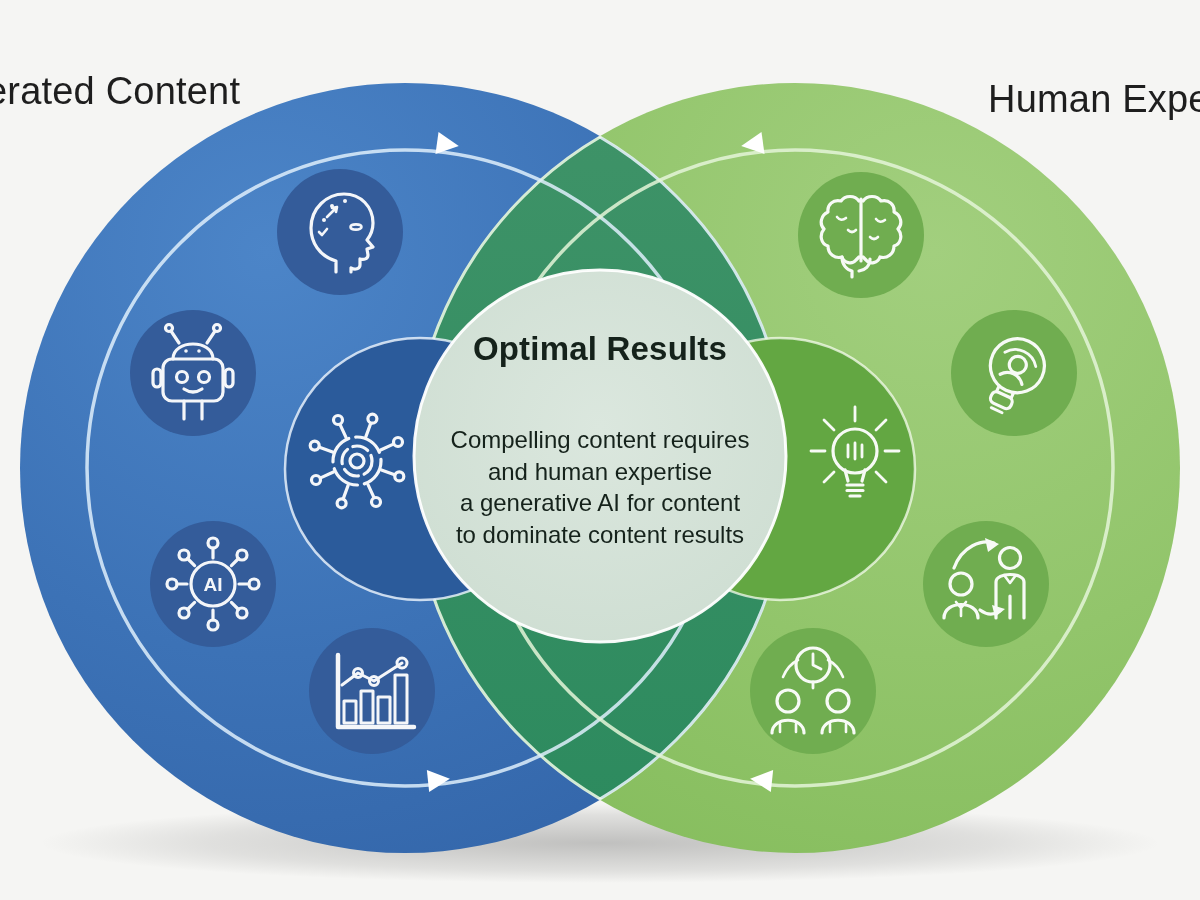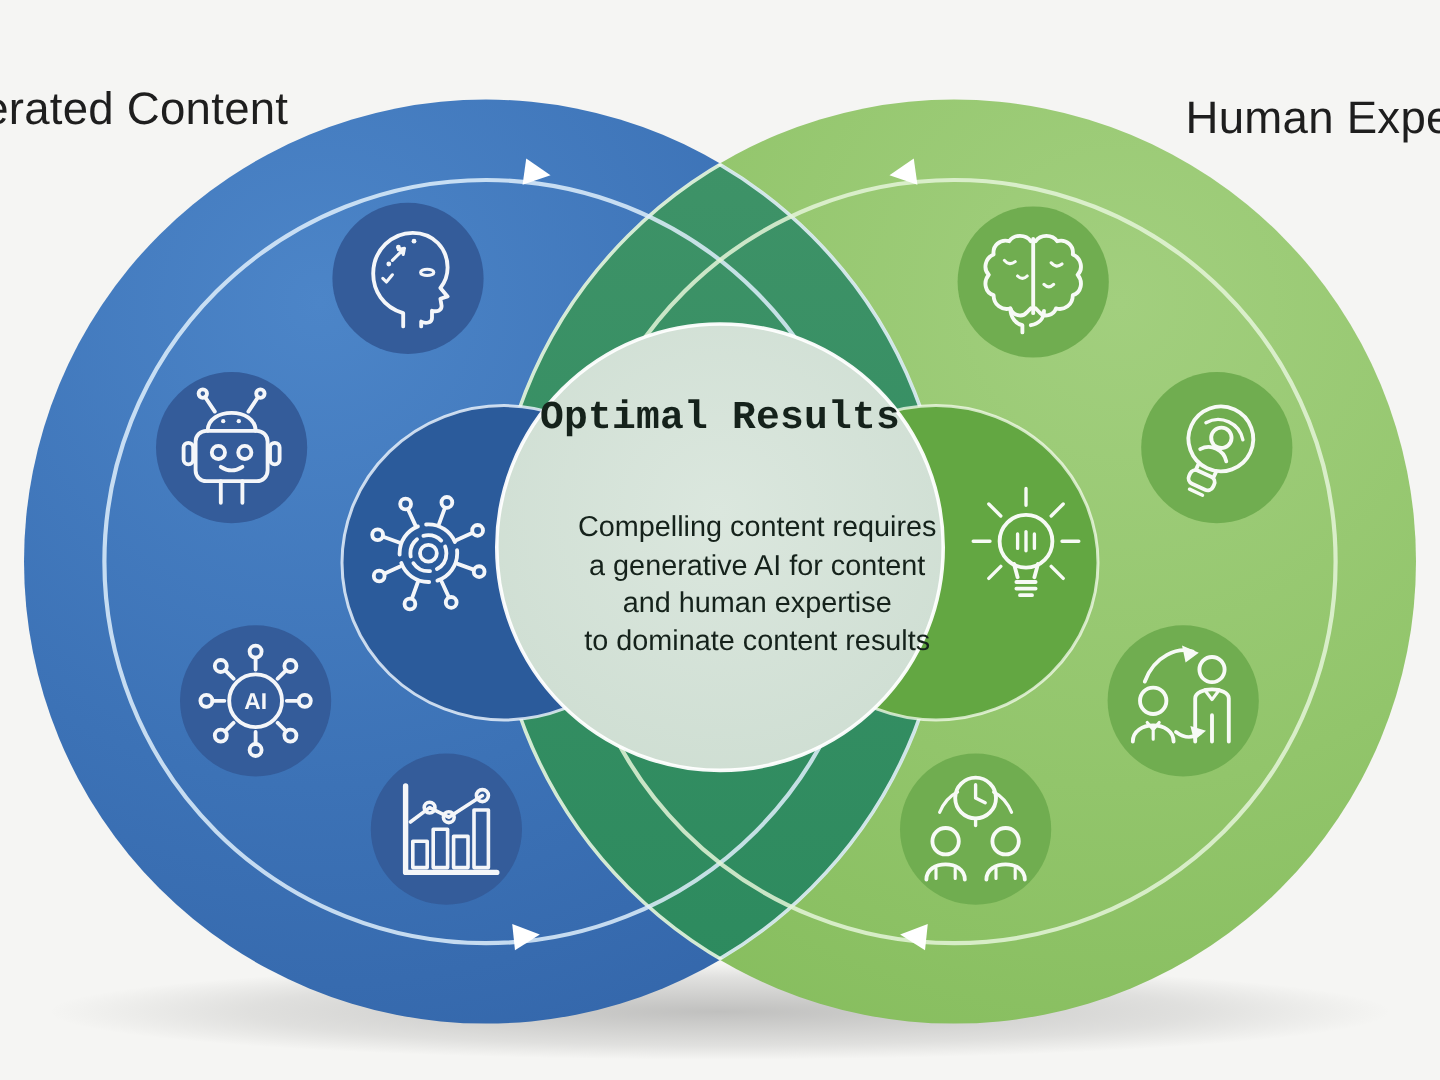--- a/index.html
+++ b/index.html
@@ -13,22 +13,22 @@
   .side-title{
     position:absolute;font-size:38px;color:#1e1e1e;font-weight:500;
     letter-spacing:.2px;white-space:nowrap;
   }
   .side-title.left{left:-14px;top:70px;}
   .side-title.right{left:988px;top:78px;}
   .center-text{
     position:absolute;left:600px;transform:translateX(-50%);
     text-align:center;color:#15221b;white-space:nowrap;
   }
-  .center-title{top:330px;font-size:33px;font-weight:600;letter-spacing:.2px;font-family:Liberation Mono, monospace;}
-  .center-body{top:424px;font-size:24px;line-height:31.5px;font-weight:500;margin-left:31px;}
+  .center-title{top:330px;font-size:33px;font-weight:600;letter-spacing:.2px;}
+  .center-body{top:424px;font-size:24px;line-height:31.5px;font-weight:500;}
 </style>
 </head>
 <body>
 
 <div class="stage">
 <svg class="diagram" width="1200" height="900" viewBox="0 0 1200 900">
   <defs>
     <radialGradient id="blueGrad" cx="32%" cy="22%" r="95%">
       <stop offset="0%" stop-color="#4c85c8"></stop>
       <stop offset="55%" stop-color="#3c72b6"></stop>
@@ -211,17 +211,17 @@
     <path d="M9 42 C9 25 41 25 41 42"></path>
     <path d="M17 33 L17 41 M33 33 L33 41" stroke-width="2.6"></path>
   </g>
 </svg>
 
 <div class="side-title left">erated Content</div>
 <div class="side-title right">Human Expe</div>
 <div class="center-text center-title">Optimal Results</div>
 <div class="center-text center-body">
   <div>Compelling content requires</div>
+  <div>and human expertise</div>
   <div>a generative AI for content</div>
-  <div>and human expertise</div>
   <div>to dominate content results</div>
 </div>
 </div>
 
 </body></html>

